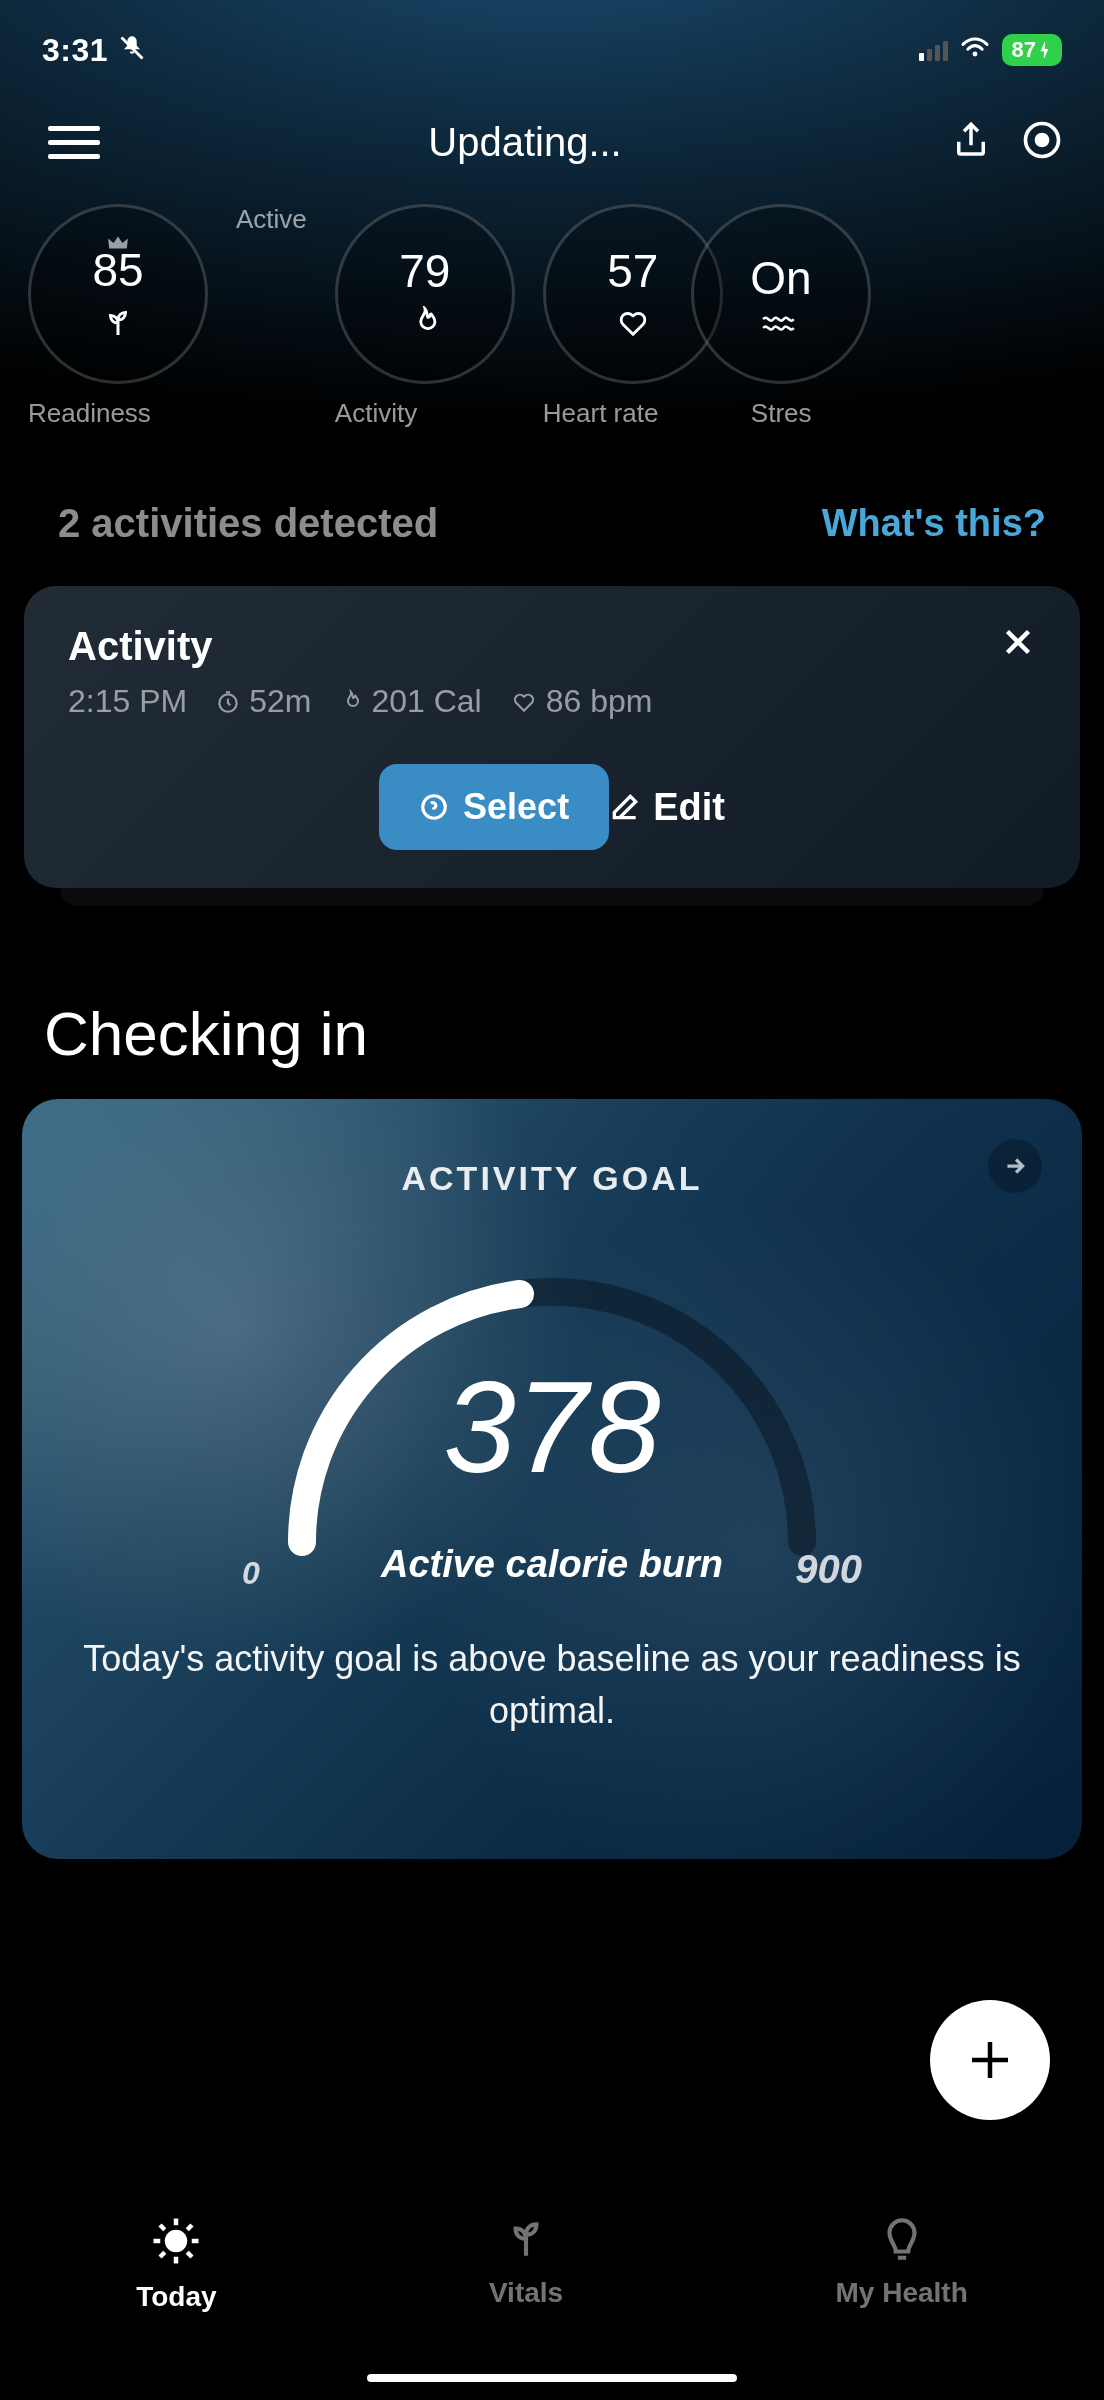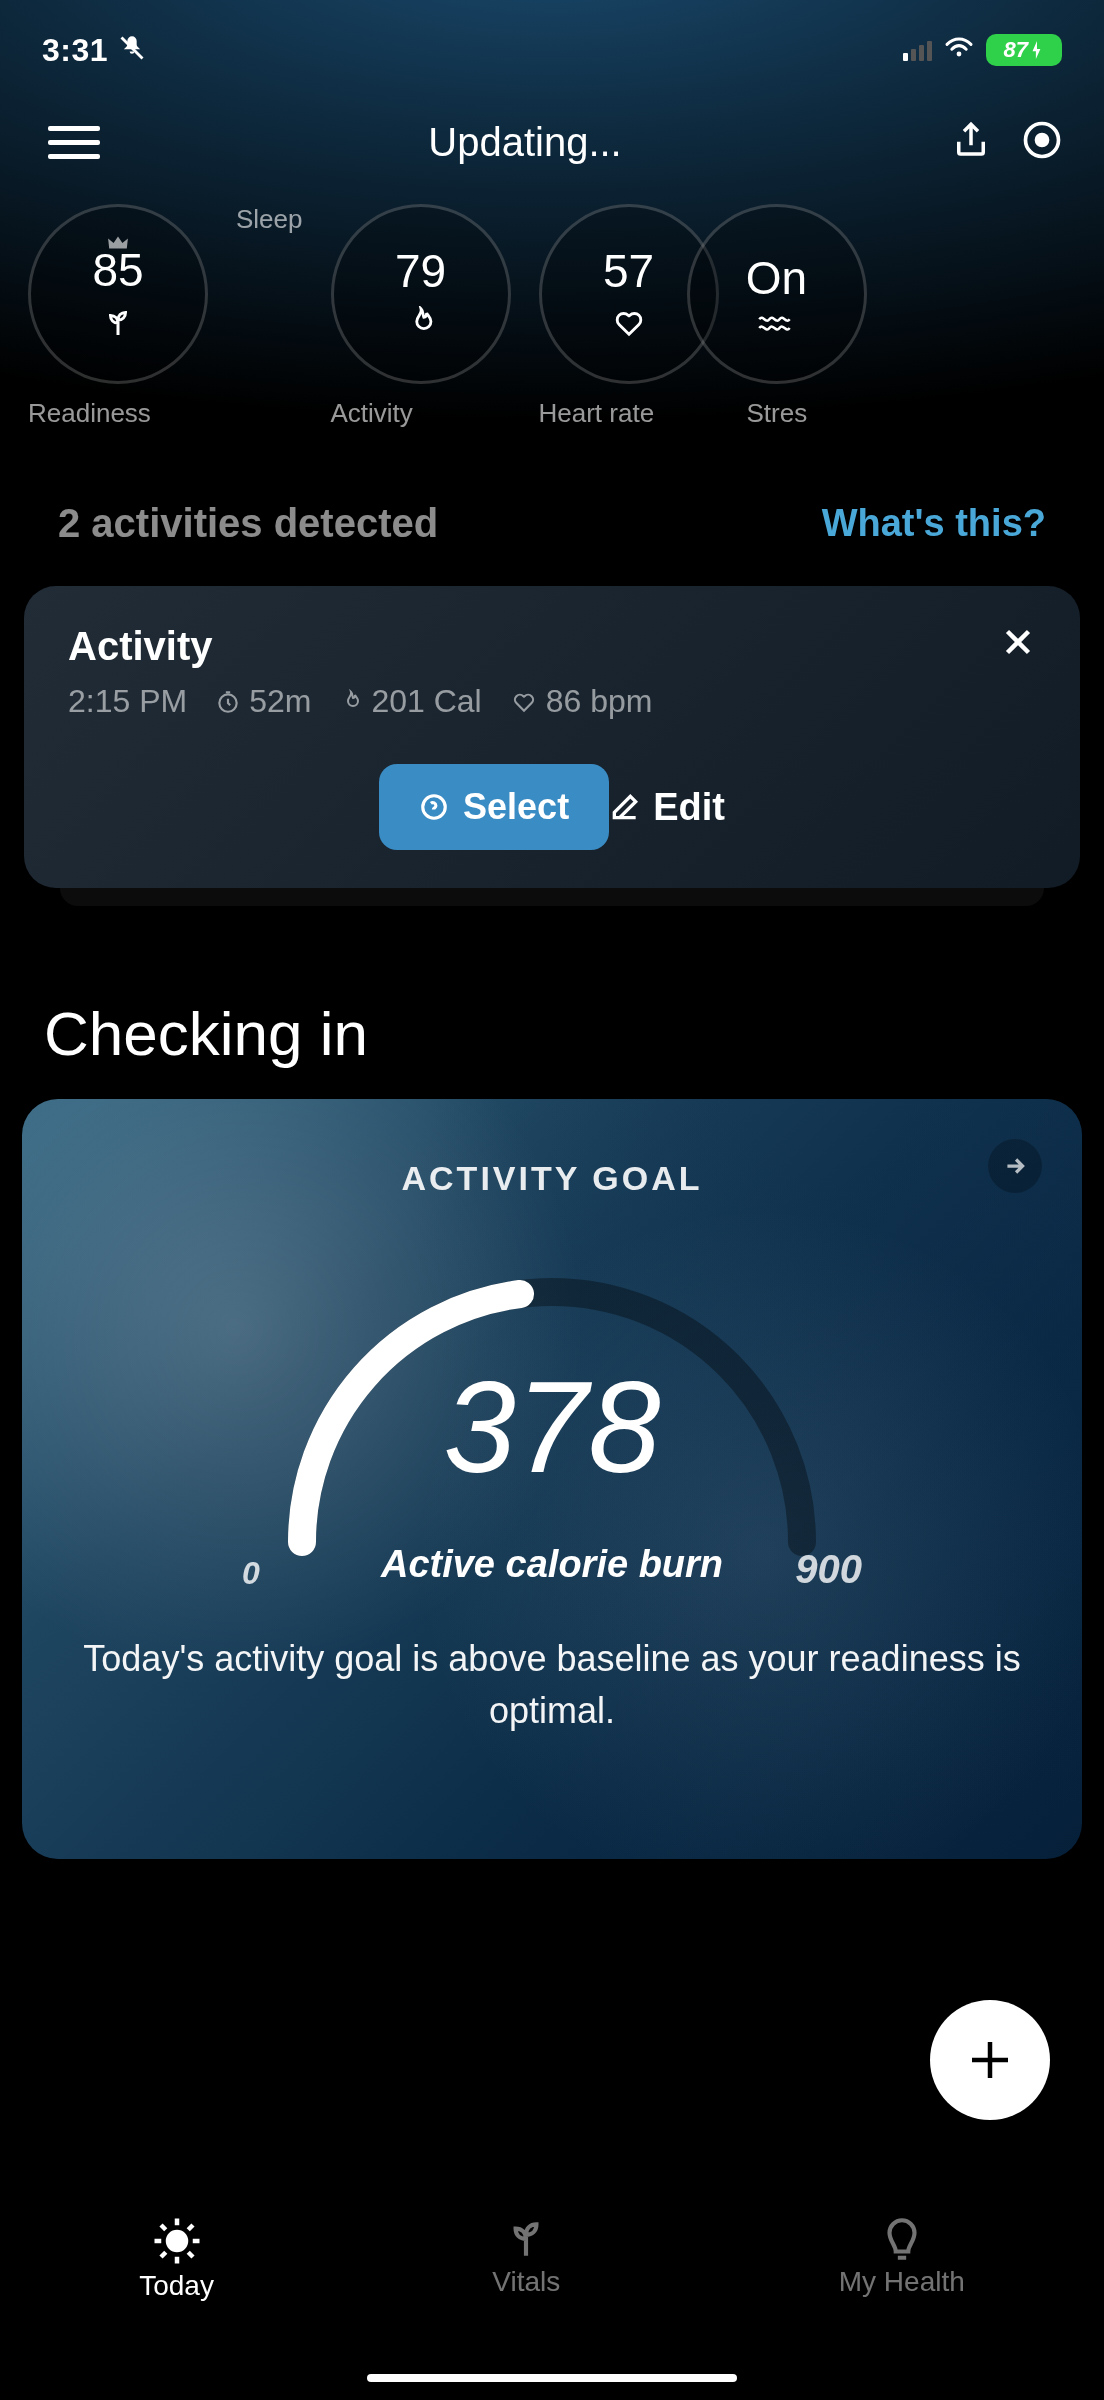--- a/index.html
+++ b/index.html
@@ -36,24 +36,23 @@
   .signal-bars span:nth-child(1){ height: 8px; background:#fff; }
   .signal-bars span:nth-child(2){ height: 12px; }
   .signal-bars span:nth-child(3){ height: 16px; }
   .signal-bars span:nth-child(4){ height: 20px; }
   .battery-pill {
     background: #2fd04a;
     color: #fff;
     font-size: 22px;
     font-weight: 700;
     border-radius: 10px;
-    padding: 3px 18px;
-    display: flex;
-    align-items: center;
-    font-style: italic;
+    padding: 3px 10px;
+    display: flex;
+    align-items: center;
   }
 
   
   .app-header {
     display: flex;
     align-items: center;
     justify-content: space-between;
     padding: 28px 40px 20px 40px;
     margin-left: 8px;
   }
@@ -215,24 +214,24 @@
     bottom: 0; left: 0; right: 0;
     height: 210px;
     background: #000;
     display: flex;
     justify-content: space-around;
     align-items: flex-start;
     padding-top: 24px;
     z-index: 5;
   }
   .nav-item {
-    display: flex; flex-direction: column; align-items: center; gap: 2px;
+    display: flex; flex-direction: column; align-items: center; gap: 13px;
     color: rgba(255,255,255,0.45);
     font-size: 28px;
-    font-weight: 400;
+    font-weight: 700;
   }
   .nav-item.active { color: #fff; }
   .home-indicator {
     position: absolute;
     bottom: 18px; left: 50%;
     transform: translateX(-50%);
     width: 370px; height: 8px;
     background: #fff;
     border-radius: 4px;
   }
@@ -310,21 +309,21 @@
         <span class="ring-icon">
           <svg width="36" height="36" viewBox="0 0 24 24" fill="none" stroke="#fff" stroke-width="2">
               <path d="M12 20V10M12 10c0-3 2-5 5-5 0 3-2 5-5 5zM12 12c0-3-2-5-5-5 0 3 2 5 5 5z"></path>
             </svg>
         </span>
       </div>
       <span class="ring-label">Readiness</span>
     </div>
 
     <div class="ring-item">
-      <span class="ring-label">Sleep</span>
+      <span class="ring-label">Active</span>
     </div>
 
     <div class="ring-item">
       <div class="ring">
         <span class="ring-value">79</span>
         <span class="ring-icon">
           <svg width="34" height="34" viewBox="0 0 24 24" fill="none" stroke="#fff" stroke-width="2">
               <path d="M12 2c1 4-3 5-3 9a5 5 0 0 0 10 0c0-3-2-4-3-6 0 2-1 3-2 3-1-2 0-4-2-6z"></path>
             </svg>
         </span>

